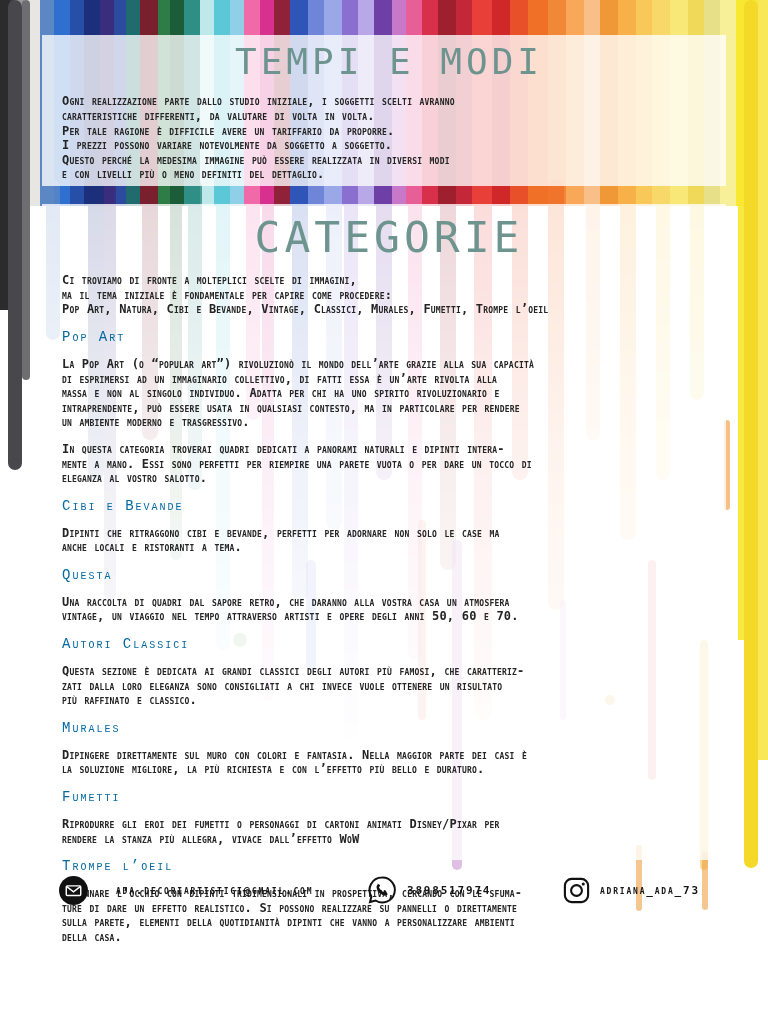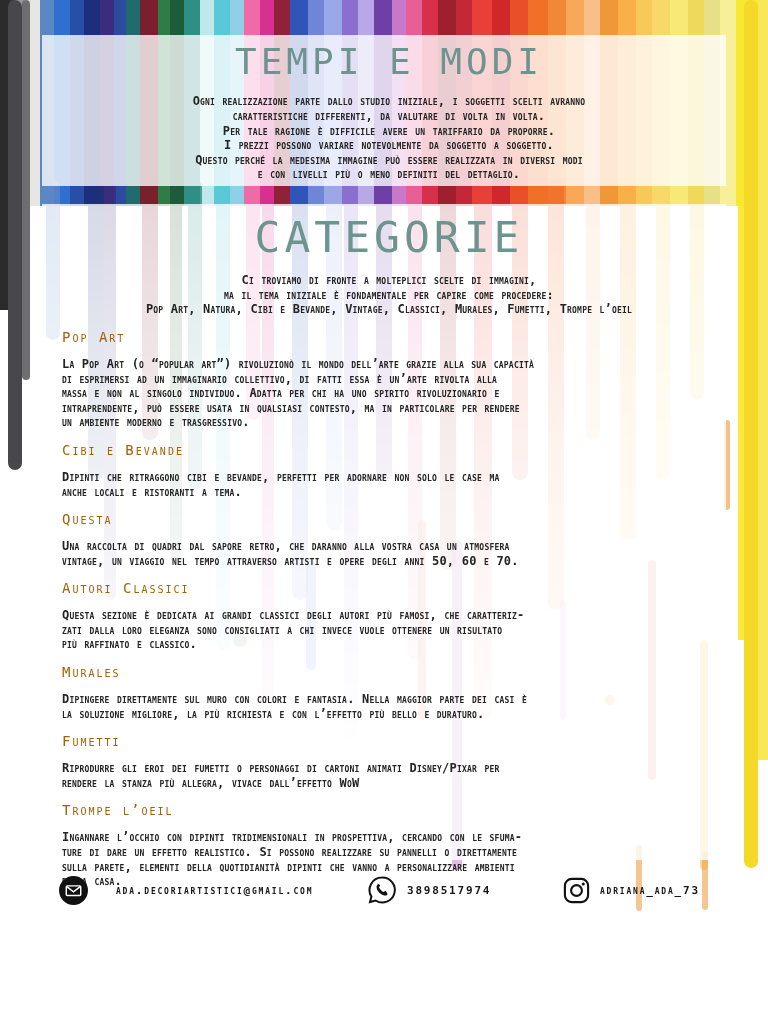--- a/index.html
+++ b/index.html
@@ -18,25 +18,25 @@
   .panel-title{
     text-align:center;color:#6d948f;font-weight:400;
     font-size:36px;line-height:1.12;letter-spacing:4px;white-space:nowrap;
     margin:7px 0 4px 0;
   }
   .panel-categorie .panel-title{font-size:43px;margin-top:9px;}
   .body-text{
     color:#242424;font-size:12px;line-height:14.6px;letter-spacing:0.2px;
     font-weight:700;font-variant:small-caps;white-space:pre-line;
   }
-  .centered{text-align:center;}
+  .centered{text-align:left;}
   .section{margin-top:10px;}
   .section-title{
-    color:#a16207;font-size:14px;line-height:16px;letter-spacing:2px;
-    font-weight:400;font-variant:small-caps;margin:0 0 1px 0;
+    color:#0369a1;font-size:14px;line-height:16px;letter-spacing:2px;
+    font-weight:400;font-variant:small-caps;margin:0 0 1px 0;font-family:Liberation Mono, monospace;
   }
   .footer-item{
     position:absolute;top:872px;height:36px;z-index:2;
     display:flex;align-items:center;gap:9px;
   }
   .footer-label{
     color:#161616;font-size:11px;letter-spacing:1.8px;font-weight:700;
     font-variant:small-caps;white-space:nowrap;
   }
   .fi-email{left:58px;gap:27px;} .fi-whatsapp{left:366px;} .fi-instagram{left:562px;}
@@ -175,20 +175,23 @@
 
     <div class="section">
       <h2 class="section-title">Pop Art</h2>
       <p class="body-text">La Pop Art (o “popular art”) rivoluzionò il mondo dell’arte grazie alla sua capacità
 di esprimersi ad un immaginario collettivo, di fatti essa è un’arte rivolta alla
 massa e non al singolo individuo. Adatta per chi ha uno spirito rivoluzionario e
 intraprendente, può essere usata in qualsiasi contesto, ma in particolare per rendere
 un ambiente moderno e trasgressivo.</p>
     </div>
     <div class="section">
+      <p class="body-text">In questa categoria troverai quadri dedicati a panorami naturali e dipinti intera-
+mente a mano. Essi sono perfetti per riempire una parete vuota o per dare un tocco di
+eleganza al vostro salotto.</p>
     </div>
     <div class="section">
       <h2 class="section-title">Cibi e Bevande</h2>
       <p class="body-text">Dipinti che ritraggono cibi e bevande, perfetti per adornare non solo le case ma
 anche locali e ristoranti a tema.</p>
     </div>
     <div class="section">
       <h2 class="section-title">Questa</h2>
       <p class="body-text">Una raccolta di quadri dal sapore retro, che daranno alla vostra casa un atmosfera
 vintage, un viaggio nel tempo attraverso artisti e opere degli anni 50, 60 e 70.</p>

